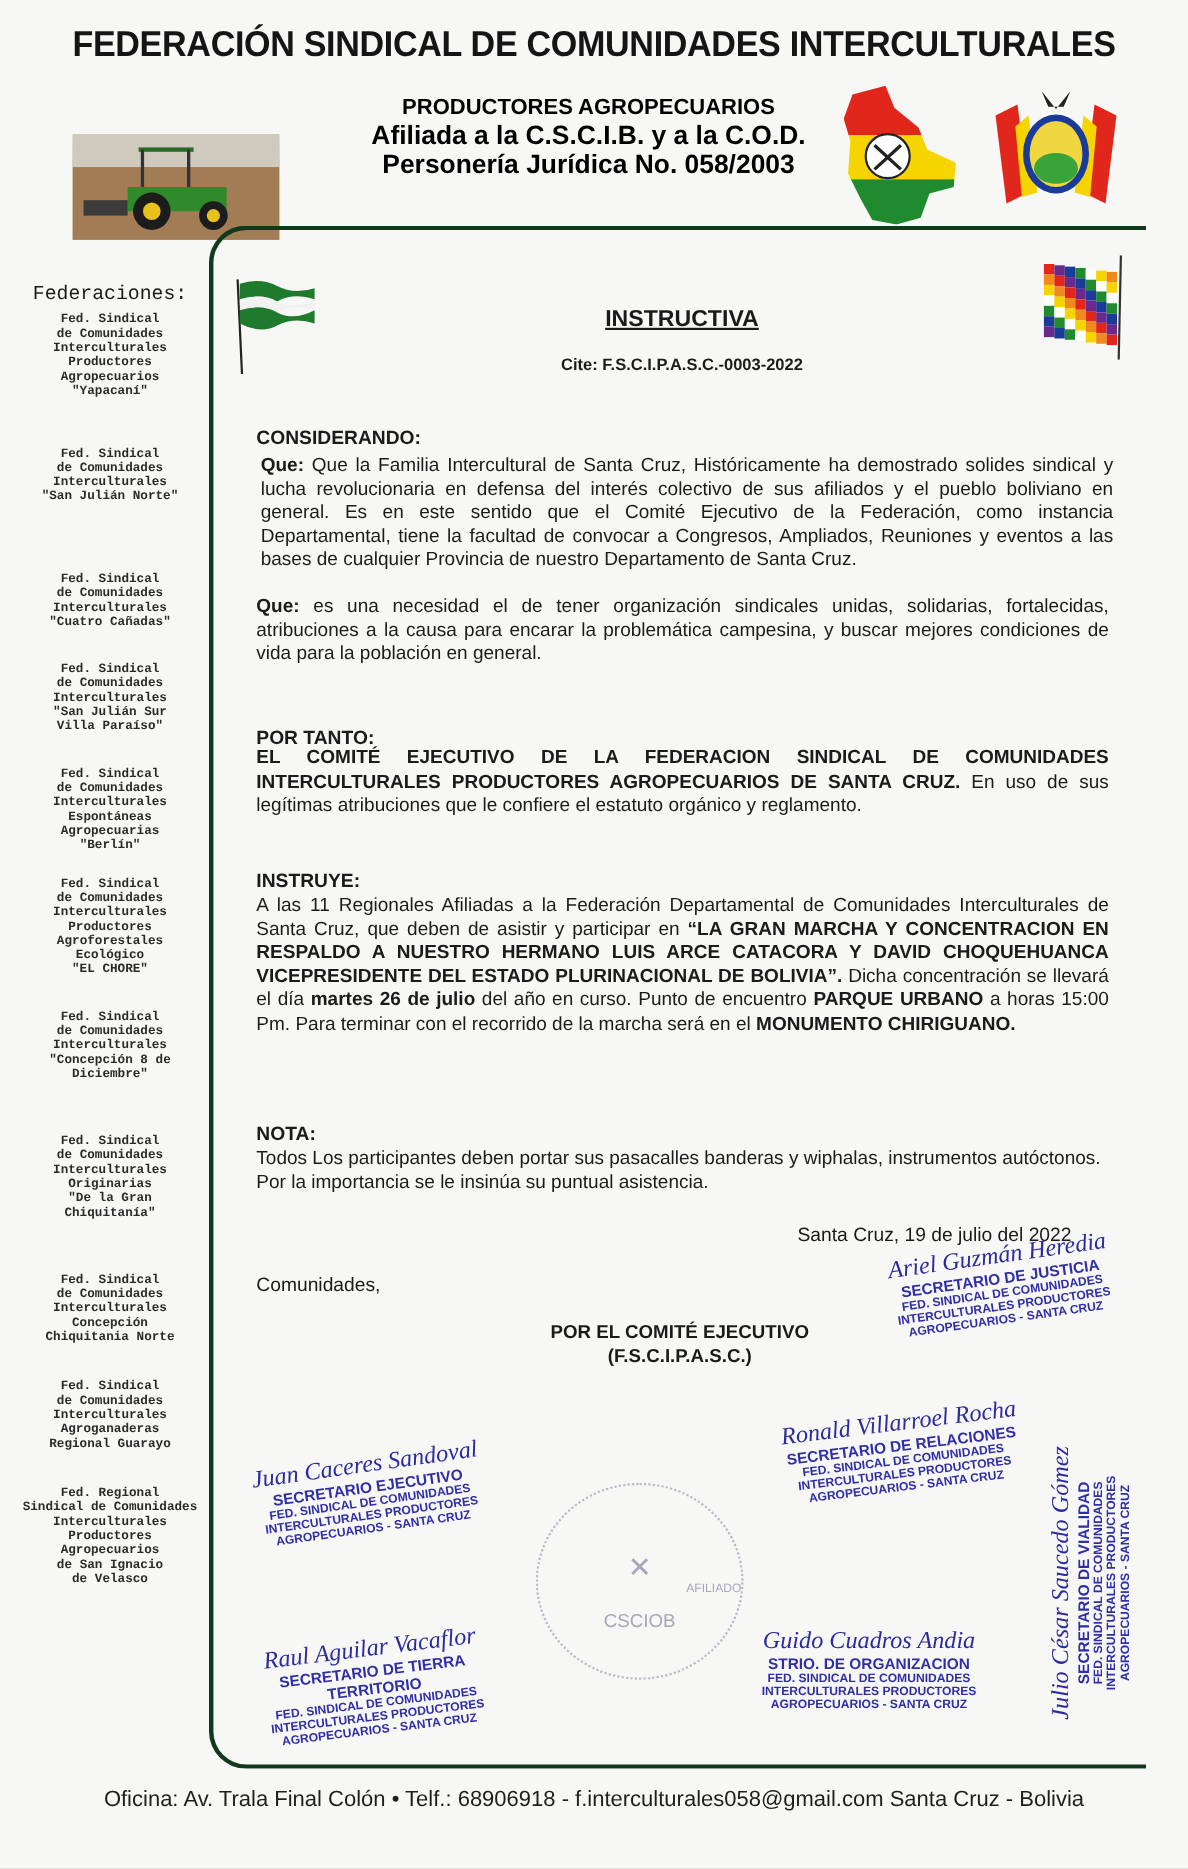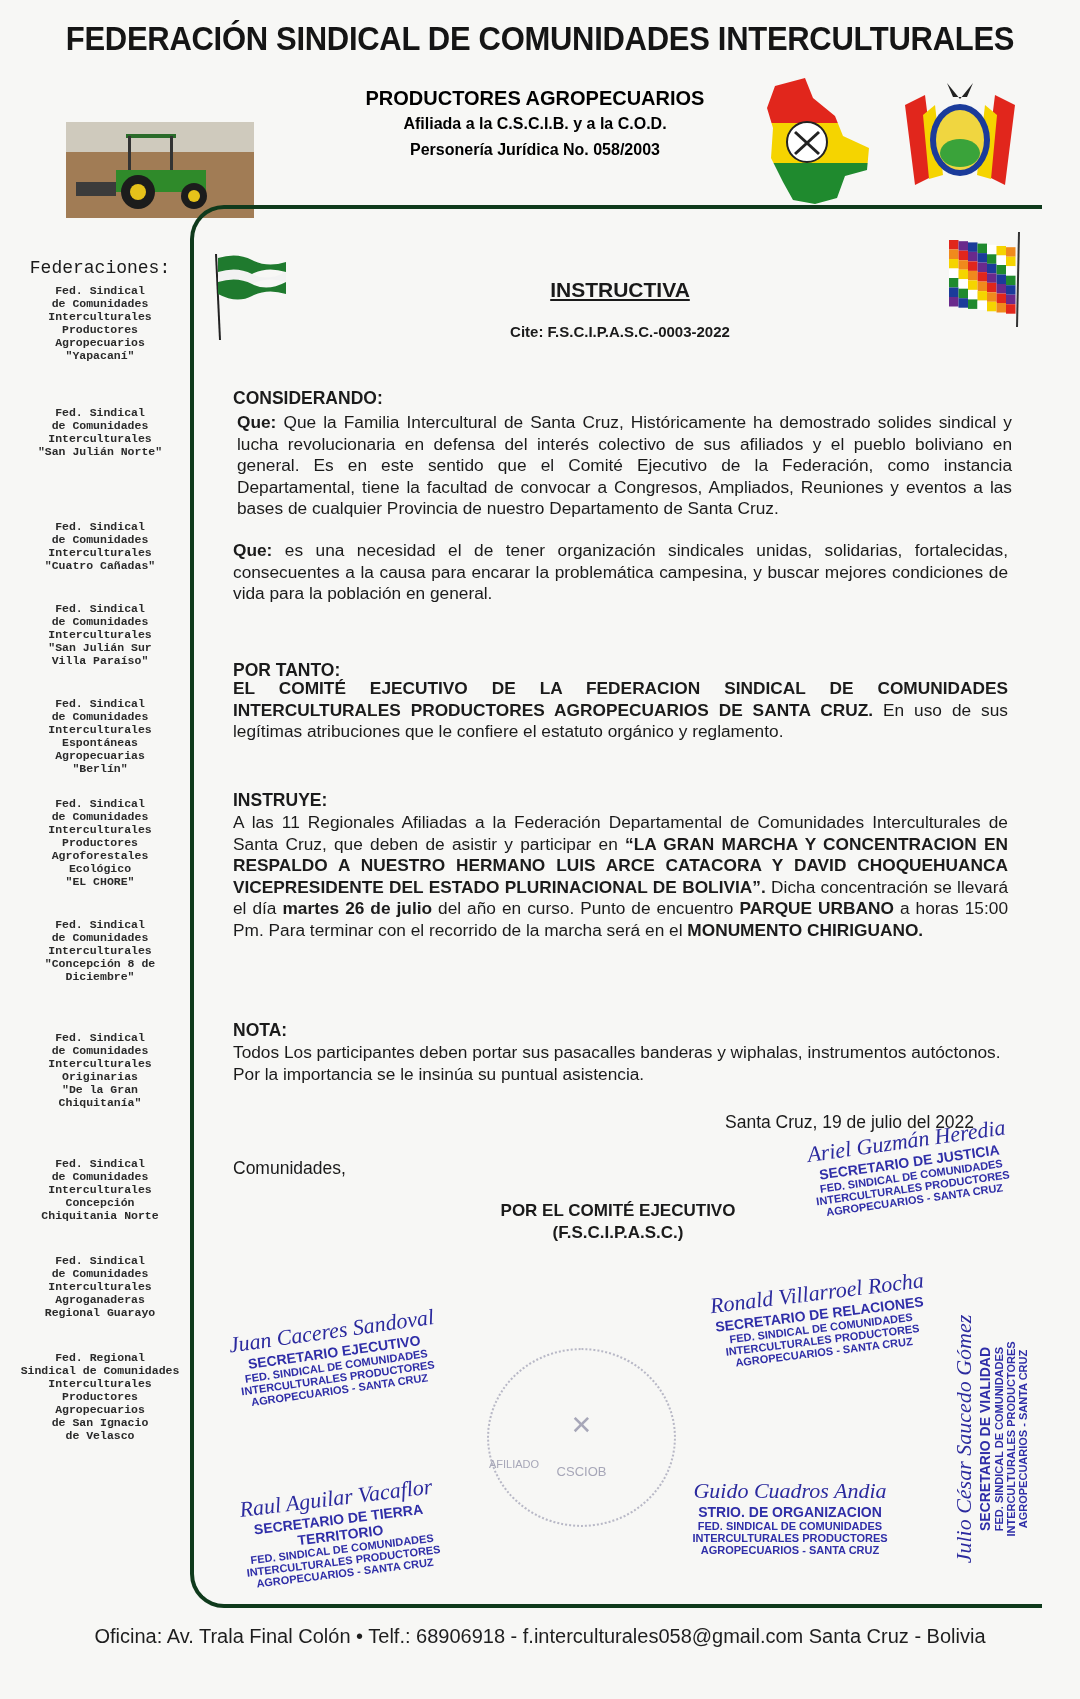--- a/index.html
+++ b/index.html
@@ -3,21 +3,21 @@
 <meta charset="utf-8">
 <style>
   html,body{margin:0;padding:0;}
   body{width:1080px;height:1699px;background:#f7f7f5;position:relative;overflow:hidden;font-family:"Liberation Sans",sans-serif;color:#1a1a1a;}
   .abs{position:absolute;}
   .title{left:0;top:22px;width:1080px;text-align:center;font-size:31px;font-weight:bold;letter-spacing:-0.3px;transform:scaleY(1.05);color:#151515;}
   .tractor{left:66px;top:122px;width:188px;height:96px;background:linear-gradient(#c9c3b6 0%,#a58e6a 35%,#9a7652 100%);overflow:hidden;}
   .subhead{left:330px;top:85px;width:410px;text-align:center;font-weight:bold;color:#000000;}
   .subhead div{line-height:26px;}
   .subhead .l1,.subhead .l2{font-size:20px;}
-  .subhead .l3,.subhead .l4{font-size:16px;}
+  .subhead .l3,.subhead .l4{font-size:24px;}
   .map{left:765px;top:78px;width:110px;height:130px;}
   .coat{left:895px;top:75px;width:130px;height:120px;}
   .frame{left:190px;top:205px;width:848px;height:1395px;border:4px solid #0f3a1c;border-radius:34px 0 0 34px;border-right:none;}
   .sidebar{left:20px;top:258px;width:160px;text-align:center;font-family:Liberation Mono, monospace;}
   .sb-title{font-size:18px;color:#1a1a1a;margin-bottom:6px;}
   .sb-item{font-size:11.5px;line-height:13px;font-weight:bold;color:#2a2a2a;white-space:pre-line;}
   .flag-sc{left:212px;top:252px;width:80px;height:90px;}
   .wiphala{left:945px;top:232px;width:78px;height:95px;}
   .doc-title{left:520px;top:278px;width:200px;text-align:center;font-size:21px;font-weight:bold;text-decoration:underline;}
   .cite{left:420px;top:323px;width:400px;text-align:center;font-size:15px;font-weight:bold;}
@@ -224,21 +224,21 @@
 </div>
 
 <div class="abs doc-title">INSTRUCTIVA</div>
 <div class="abs cite">Cite: F.S.C.I.P.A.S.C.-0003-2022</div>
 
 <div class="abs body h" style="top:388px">CONSIDERANDO:</div>
 <div class="abs body just" style="top:412px;padding-left:4px;">
   <span class="b">Que:</span><span> Que la Familia Intercultural de Santa Cruz, Históricamente ha demostrado solides sindical y lucha revolucionaria en defensa del interés colectivo de sus afiliados y el pueblo boliviano en general. Es en este sentido que el Comité Ejecutivo de la Federación, como instancia Departamental, tiene la facultad de convocar a Congresos, Ampliados, Reuniones y eventos a las bases de cualquier Provincia de nuestro Departamento de Santa Cruz.</span>
 </div>
 <div class="abs body just" style="top:540px">
-  <span class="b">Que:</span><span> es una necesidad el de tener organización sindicales unidas, solidarias, fortalecidas, consecuentes a la causa para encarar la problemática campesina, y buscar mejores condiciones de vida para la población en general.</span>
+  <span class="b">Que:</span><span> es una necesidad el de tener organización sindicales unidas, solidarias, fortalecidas, atribuciones a la causa para encarar la problemática campesina, y buscar mejores condiciones de vida para la población en general.</span>
 </div>
 
 <div class="abs body h" style="top:660px">POR TANTO:</div>
 <div class="abs body just" style="top:678px">
   <span class="b">EL COMITÉ EJECUTIVO DE LA FEDERACION SINDICAL DE COMUNIDADES INTERCULTURALES PRODUCTORES AGROPECUARIOS DE SANTA CRUZ.</span><span> En uso de sus legítimas atribuciones que le confiere el estatuto orgánico y reglamento.</span>
 </div>
 
 <div class="abs body h" style="top:790px">INSTRUYE:</div>
 <div class="abs body just" style="top:812px">
   <span>A las 11 Regionales Afiliadas a la Federación Departamental de Comunidades Interculturales de Santa Cruz, que deben de asistir y participar en </span><span class="b">“LA GRAN MARCHA Y CONCENTRACION EN RESPALDO A NUESTRO HERMANO LUIS ARCE CATACORA Y DAVID CHOQUEHUANCA VICEPRESIDENTE DEL ESTADO PLURINACIONAL DE BOLIVIA”.</span><span> Dicha concentración se llevará el día </span><span class="b">martes 26 de julio</span><span> del año en curso. Punto de encuentro </span><span class="b">PARQUE URBANO</span><span> a horas 15:00 Pm. Para terminar con el recorrido de la marcha será en el </span><span class="b">MONUMENTO CHIRIGUANO.</span>
@@ -297,17 +297,17 @@
 <div class="stamp" style="left:670px;top:1478px;width:240px;">
   <div class="sig">Guido Cuadros Andia</div>
   <div class="role">STRIO. DE ORGANIZACION</div>
   <div class="fed">FED. SINDICAL DE COMUNIDADES</div>
   <div class="fed">INTERCULTURALES PRODUCTORES</div>
   <div class="fed">AGROPECUARIOS - SANTA CRUZ</div>
 </div>
 
 <div class="abs seal">
   <div style="position:absolute;left:0;top:60px;width:100%;text-align:center;font-size:26px;">✕</div>
-  <div style="position:absolute;left:0;top:108px;width:100%;text-align:left;font-size:11px;">AFILIADO</div>
-  <div style="position:absolute;left:0;top:114px;width:100%;text-align:center;font-size:13px;">CSCIOB</div>
+  <div style="position:absolute;left:0;top:88px;width:100%;text-align:right;font-size:11px;">AFILIADO</div>
+  <div style="position:absolute;left:0;top:114px;width:100%;text-align:center;font-size:17px;">CSCIOB</div>
 </div>
 
 <div class="abs footer">Oficina: Av. Trala Final Colón • Telf.: 68906918 - f.interculturales058@gmail.com Santa Cruz - Bolivia</div>
 
 </body></html>

